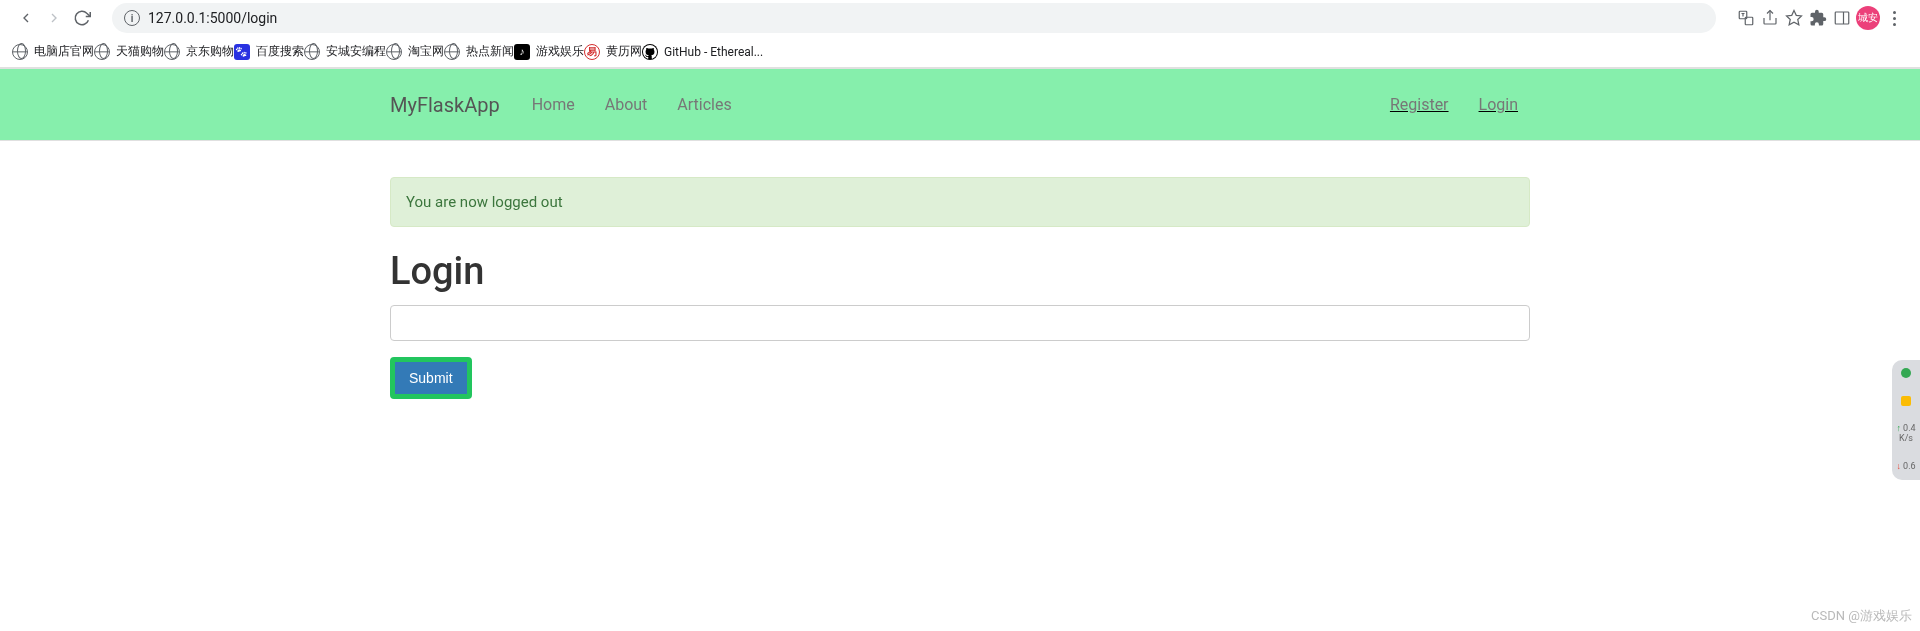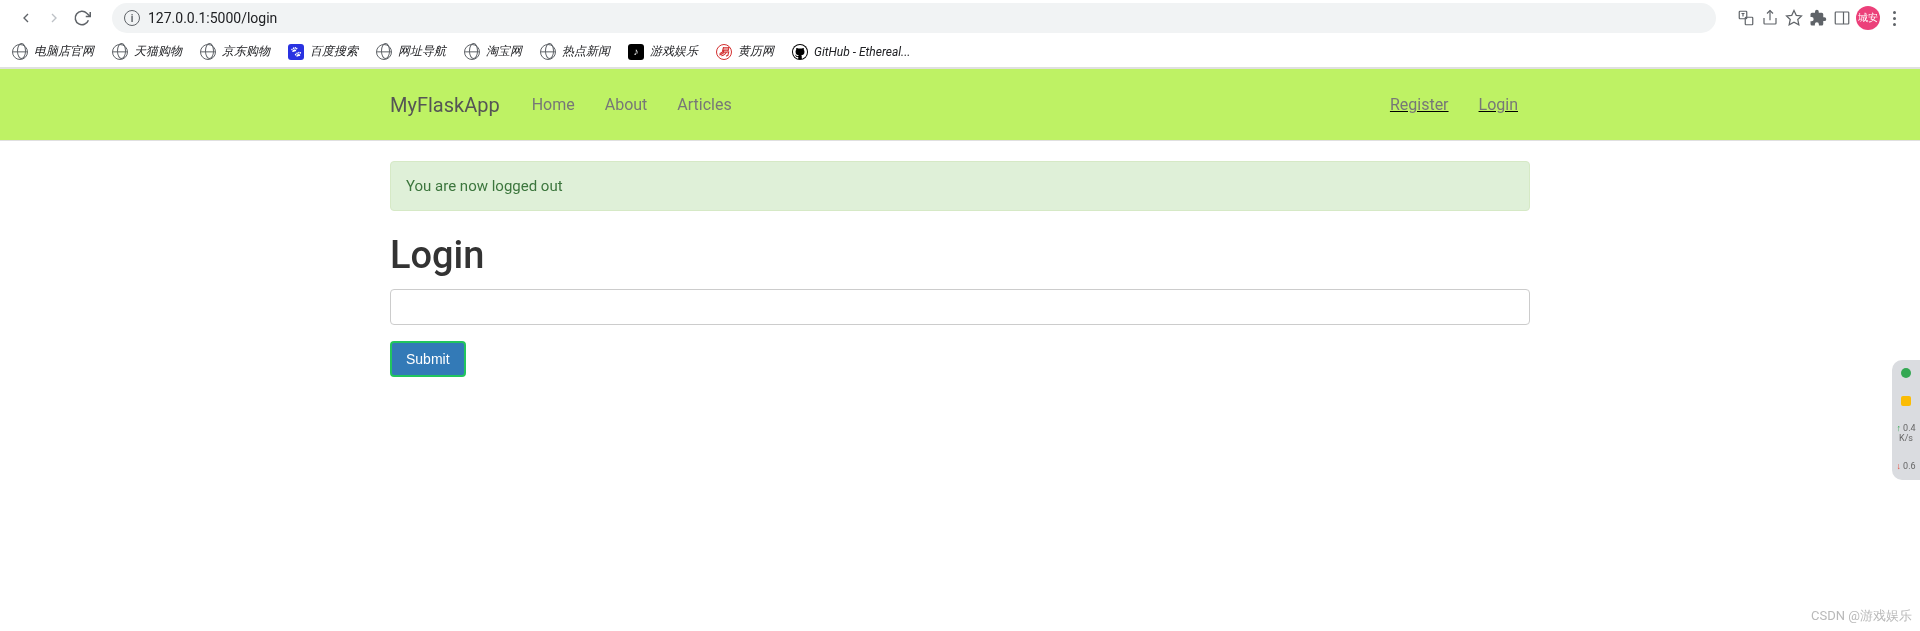--- a/index.html
+++ b/index.html
@@ -16,53 +16,53 @@
     .info-icon { width: 16px; height: 16px; color: #5f6368; display: flex; align-items: center; justify-content: center; border: 1.3px solid #5f6368; border-radius: 50%; font-size: 10px; font-weight: bold; }
     .url-text { color: #202124; font-size: 14px; }
     .toolbar-right { display: flex; align-items: center; gap: 4px; padding-right: 8px; }
     .toolbar-icon { width: 20px; height: 20px; color: #5f6368; display: flex; align-items: center; justify-content: center; cursor: pointer; }
     .toolbar-icon svg { width: 18px; height: 18px; }
     .avatar-badge { width: 24px; height: 24px; border-radius: 50%; background: #ec407a; color: #fff; display: flex; align-items: center; justify-content: center; font-size: 10px; font-weight: 500; }
     .menu-dots { display: flex; flex-direction: column; gap: 3px; align-items: center; justify-content: center; }
     .menu-dots span { width: 3px; height: 3px; background: #5f6368; border-radius: 50%; }
     
     
-    .bookmarks-bar { display: flex; align-items: center; padding: 6px 12px; gap: 18px; background: #fff; border-bottom: 1px solid #e0e0e0; height: 32px; font-style: italic; }
+    .bookmarks-bar { display: flex; align-items: center; padding: 6px 12px; background: #fff; border-bottom: 1px solid #e0e0e0; height: 32px; }
     .bookmark-item { display: flex; align-items: center; gap: 6px; font-size: 12px; color: #202124; cursor: pointer; }
     .bm-favicon { width: 16px; height: 16px; border-radius: 50%; display: flex; align-items: center; justify-content: center; flex-shrink: 0; }
     .bm-globe { border: 1.3px solid #5f6368; position: relative; }
     .bm-globe::after { content: ''; position: absolute; width: 100%; height: 1.3px; background: #5f6368; top: 50%; left: 0; transform: translateY(-50%); }
     .bm-globe::before { content: ''; position: absolute; width: 50%; height: 100%; border: 1.3px solid #5f6368; border-radius: 50%; top: -1.3px; left: 25%; }
     .bm-baidu { background: #2932e1; border-radius: 3px; }
     .bm-baidu::after { content: '🐾'; font-size: 10px; filter: grayscale(1) brightness(3); }
     .bm-tiktok { background: #000; border-radius: 3px; color: #fff; font-size: 10px; }
     .bm-yi { border: 1.5px solid #d32f2f; color: #d32f2f; font-size: 10px; font-weight: bold; }
     .bm-github { background: #000; border-radius: 50%; }
     .bm-github svg { width: 14px; height: 14px; fill: #fff; }
     
     
-    .navbar { background: #bef264; border: 1px solid #e0e0e0; border-left: none; border-right: none; padding: 8px 15px; }
+    .navbar { background: #86efac; border: 1px solid #e0e0e0; border-left: none; border-right: none; padding: 8px 15px; }
     .navbar-inner { max-width: 1170px; margin: 0 auto; display: flex; align-items: center; padding: 8px 15px; }
     .navbar-brand { font-size: 20px; color: #555; margin-right: 20px; text-decoration: none; }
     .nav-links { display: flex; gap: 6px; }
     .nav-link { color: #777; padding: 10px 12px; text-decoration: none; font-size: 16px; cursor: pointer; }
     .nav-links-right { margin-left: auto; display: flex; gap: 6px; text-decoration: underline; }
     
     
-    .container { max-width: 1170px; margin: 0 auto; padding: 0 15px; }
+    .container { max-width: 1170px; margin: 0 auto; padding: 16px 15px; }
     
     
     .alert-success { background: #dff0d8; border: 1px solid #d6e9c6; color: #3c763d; padding: 15px; border-radius: 4px; margin-top: 20px; font-size: 15px; }
     
     
     h1 { font-size: 38px; font-weight: 500; color: #333; margin-top: 22px; margin-bottom: 12px; }
     .form-group { margin-bottom: 16px; }
     .form-label { display: block; font-weight: 700; color: #333; margin-bottom: 6px; font-size: 14px; }
     .form-control { width: 100%; height: 36px; padding: 6px 12px; border: 1px solid #ccc; border-radius: 4px; font-size: 14px; background: #fff; }
-    .btn-primary { background: #337ab7; border: 2px solid #22c55e; color: #fff; padding: 8px 14px; border-radius: 4px; font-size: 14px; cursor: pointer; }
+    .btn-primary { background: #337ab7; border: 5px solid #22c55e; color: #fff; padding: 8px 14px; border-radius: 4px; font-size: 14px; cursor: pointer; }
     
     
     .watermark { position: fixed; right: 8px; bottom: 6px; color: #b9b9b9; font-size: 13px; }
     .side-widget { position: fixed; right: 0; top: 360px; width: 28px; background: #dadce0; border-radius: 10px 0 0 10px; padding: 8px 0; display: flex; flex-direction: column; align-items: center; gap: 18px; font-size: 9px; color: #666; }
     .sw-dot-g { width: 10px; height: 10px; background: #34a853; border-radius: 50%; }
     .sw-dot-y { width: 10px; height: 10px; background: #fbbc04; border-radius: 2px; }
     .sw-stat { text-align: center; line-height: 1.1; }
   </style>
 </head>
 <body>
@@ -144,21 +144,21 @@
   <div class="bookmark-item">
       <span class="bm-favicon bm-globe"></span>
       <span>京东购物</span>
     </div>
   <div class="bookmark-item">
       <span class="bm-favicon bm-baidu"></span>
       <span>百度搜索</span>
     </div>
   <div class="bookmark-item">
       <span class="bm-favicon bm-globe"></span>
-      <span>网址导航</span>
+      <span>安城安编程</span>
     </div>
   <div class="bookmark-item">
       <span class="bm-favicon bm-globe"></span>
       <span>淘宝网</span>
     </div>
   <div class="bookmark-item">
       <span class="bm-favicon bm-globe"></span>
       <span>热点新闻</span>
     </div>
   <div class="bookmark-item">

